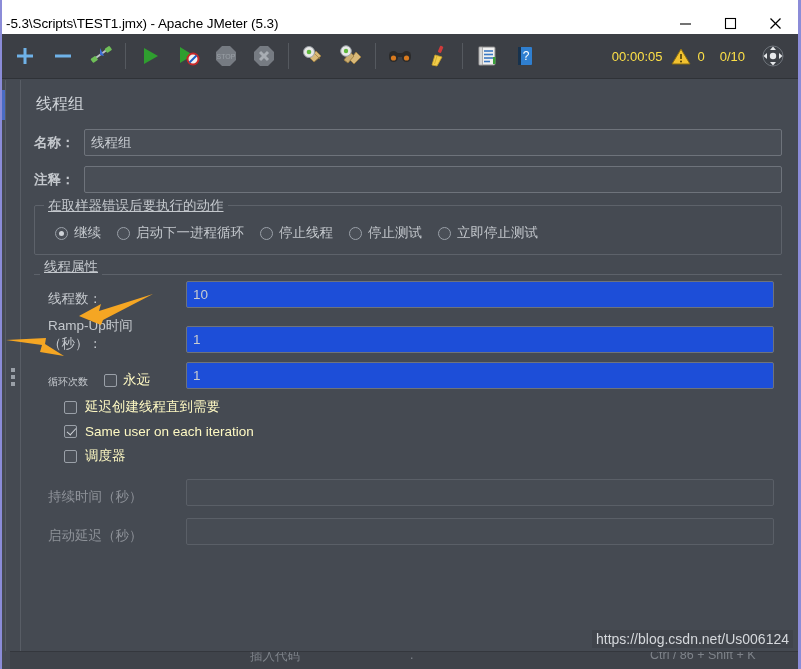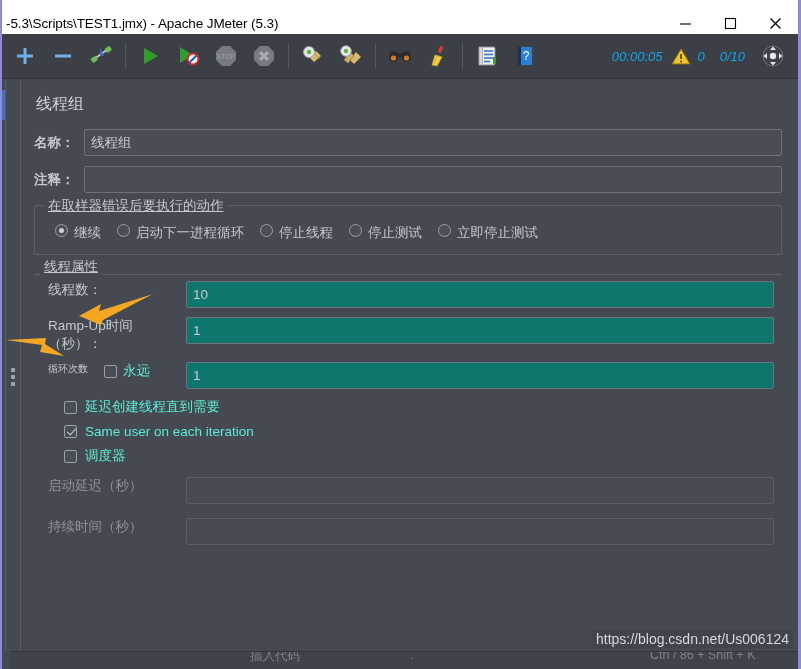--- a/index.html
+++ b/index.html
@@ -47,23 +47,22 @@
     width: 38px; height: 40px;
     display: flex; align-items: center; justify-content: center;
     flex: 0 0 auto;
   }
   .tb-sep {
     width: 1px; height: 26px; background: #55595f; margin: 0 5px;
     flex: 0 0 auto;
   }
   .tb-spacer { flex: 1 1 auto; }
   .tb-status {
-    color: #0ea5e9; font-size: 13px; padding: 0 9px;
+    color: #fde047; font-size: 13px; padding: 0 9px;
     white-space: nowrap;
-    font-style: italic;
   }
   .tb-warn-wrap { display: flex; align-items: center; gap: 6px; padding-right: 6px;}
 
   
   .gutter {
     position: absolute; left: 0; top: 80px; bottom: 18px; width: 20px;
     background: #454a52;
   }
   .gutter-line-a { position: absolute; left: 3px; top: 0; bottom: 0; width: 1px; background: #585d65; }
   .gutter-line-b { position: absolute; left: 18px; top: 0; bottom: 0; width: 1px; background: #585d65; }
@@ -118,42 +117,42 @@
   }
   .fieldset.plain { border: none; padding-top: 14px; padding-left: 0; }
   .fieldset.plain::before {
     content: ""; position: absolute; left: 0; right: 0; top: 7px;
     border-top: 1px solid #5d626a;
   }
   .fieldset.plain > legend.fs-title { left: 6px; }
 
   
   .radio-row { display: flex; align-items: center; gap: 16px; padding: 4px 12px 2px 12px; }
-  .radio-item { display: flex; gap: 6px; }
+  .radio-item { display: flex; align-items: center; gap: 6px; }
   .radio-dot {
     width: 13px; height: 13px; border-radius: 50%;
     border: 1px solid #9aa0a8; background: #4a4f57;
     display: flex; align-items: center; justify-content: center;
     flex: 0 0 auto;
   }
   .radio-dot.on::after {
     content: ""; width: 5px; height: 5px; border-radius: 50%; background: #cfd3d8;
   }
   .radio-label { color: #c4c8cd; font-size: 13.5px; white-space: nowrap; }
 
   
-  .tp-row { display: flex; align-items: flex-start; margin-bottom: 9px; }
+  .tp-row { display: flex; align-items: flex-end; margin-bottom: 9px; }
   .tp-label {
     color: #c4c8cd; font-size: 13.5px;
     flex: 0 0 auto; width: 152px; padding-left: 14px;
   }
   .tp-label.dim { color: #8d9198; }
   .tp-field {
     flex: 1 1 auto; height: 27px;
-    background: #0f766e; border: 1px solid #6e737b; border-radius: 2px;
+    background: #1d4ed8; border: 1px solid #6e737b; border-radius: 2px;
     color: #c8ccd1; font-size: 13.5px;
     display: flex; align-items: center; padding: 0 6px;
   }
   .tp-field.disabled { border-color: #5a5f67; background: #474c54; color: #7b8087; }
 
   
   .loop-label { width: 70px; padding-left: 14px; color: #c4c8cd; font-size: 10px; flex: 0 0 auto;}
   .inline-cb { display: flex; align-items: center; gap: 6px; width: 82px; flex: 0 0 auto; }
 
   .cbox {
@@ -161,21 +160,21 @@
     background: #4a4f57; border-radius: 2px; flex: 0 0 auto;
     position: relative;
   }
   .cbox.on::after {
     content: ""; position: absolute; left: 3.5px; top: 0px;
     width: 4px; height: 8px;
     border: solid #cfd3d8; border-width: 0 1.6px 1.6px 0;
     transform: rotate(42deg);
   }
   .cb-row { display: flex; align-items: center; gap: 8px; margin: 8px 0 8px 30px; }
-  .cb-label { color: #5eead4; font-size: 13.5px; }
+  .cb-label { color: #fef9c3; font-size: 13.5px; }
 
   
   .arrow { position: absolute; pointer-events: none; }
   #arrow1 { left: 75px; top: 292px; }
   #arrow2 { left: 2px; top: 334px; }
 
   
   .watermark {
     position: absolute; right: 5px; bottom: 21px;
     color: #d5d8dc; font-size: 14px;
@@ -442,27 +441,27 @@
       <label class="cb-row">
         <span class="cbox on"></span>
         <span class="cb-label">Same user on each iteration</span>
       </label>
 
       <label class="cb-row">
         <span class="cbox"></span>
         <span class="cb-label">调度器</span>
       </label>
 
+      <div class="tp-row" style="margin-top:14px">
+        <span class="tp-label dim">持续时间（秒）</span>
+        <div class="tp-field disabled"></div>
+      </div>
+
       <div class="tp-row" style="margin-top:12px">
         <span class="tp-label dim">启动延迟（秒）</span>
-        <div class="tp-field disabled"></div>
-      </div>
-
-      <div class="tp-row" style="margin-top:14px">
-        <span class="tp-label dim">持续时间（秒）</span>
         <div class="tp-field disabled"></div>
       </div>
     </fieldset>
   </div>
 
   <div class="arrow" id="arrow1">
     <svg width="78" height="34" viewBox="0 0 78 34">
       <path d="M2 24 L24 12 L22 19 L76 2 L26 28 L24 33 Z" fill="#F5A623"></path>
     </svg>
   </div>

